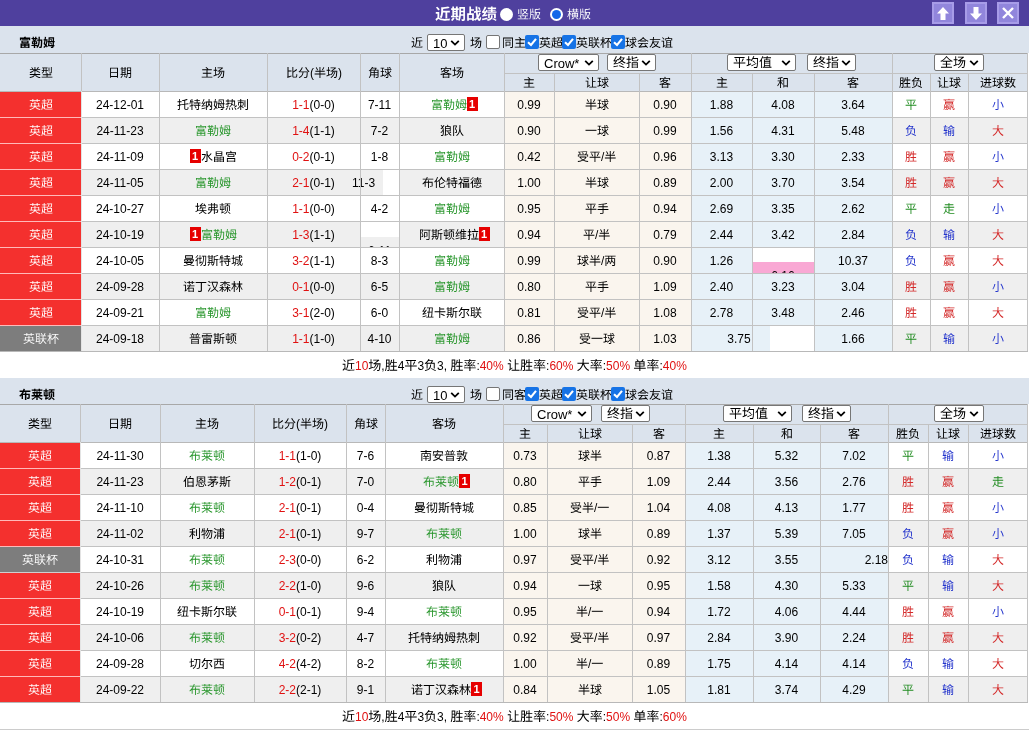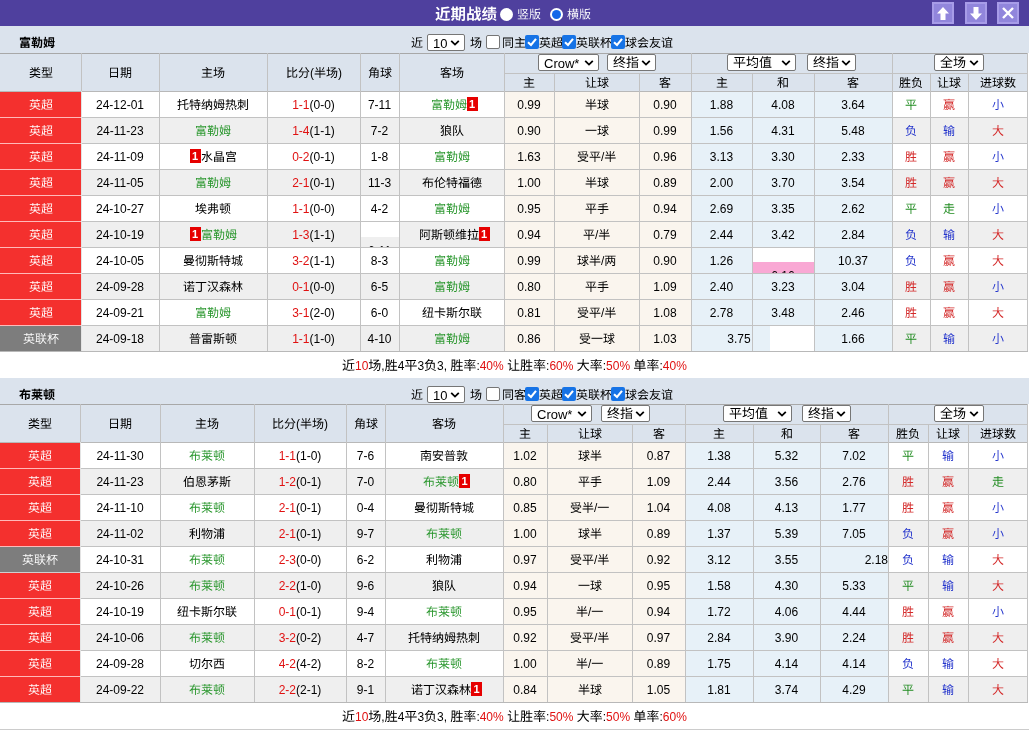--- a/index.html
+++ b/index.html
@@ -456,21 +456,21 @@
     <span class="k">1-8</span>
   </div>
 <div class="c" style="left:399px;top:143px;width:105px;height:26px;background:#ffffff;">
     <svg width="36" height="17" viewBox="0 0 36 17">
       <use href="#z5bcc" fill="#28962c" x="0" y="13"></use>
       <use href="#z52d2" fill="#28962c" x="12" y="13"></use>
       <use href="#z59c6" fill="#28962c" x="24" y="13"></use>
     </svg>
   </div>
 <div class="c" style="left:504px;top:143px;width:50px;height:26px;background:#faf5ee;">
-    <span class="k">1.63</span>
+    <span class="k">0.42</span>
   </div>
 <div class="c" style="left:554px;top:143px;width:85px;height:26px;background:#faf5ee;">
     <svg width="39.3" height="17" viewBox="0 0 39.3 17">
       <use href="#z53d7" fill="#000000" x="0" y="13"></use>
       <use href="#z5e73" fill="#000000" x="12" y="13"></use>
       <text x="24" y="13" font-size="12" fill="#000000">/</text>
       <use href="#z534a" fill="#000000" x="27.3" y="13"></use>
     </svg>
   </div>
 <div class="c" style="left:639px;top:143px;width:52px;height:26px;background:#faf5ee;">
@@ -512,21 +512,21 @@
 <div class="c" style="left:159px;top:169px;width:108px;height:26px;background:#efefef;">
     <svg width="36" height="17" viewBox="0 0 36 17">
       <use href="#z5bcc" fill="#28962c" x="0" y="13"></use>
       <use href="#z52d2" fill="#28962c" x="12" y="13"></use>
       <use href="#z59c6" fill="#28962c" x="24" y="13"></use>
     </svg>
   </div>
 <div class="c" style="left:267px;top:169px;width:93px;height:26px;background:#efefef;">
     <span class="k"><span style="color:#e01111">2-1</span>(0-1)</span>
   </div>
-<div class="c" style="left:360px;top:169px;width:39px;height:26px;background:#efefef;">
+<div class="c" style="left:344px;top:169px;width:39px;height:26px;background:#efefef;">
     <span class="k">11-3</span>
   </div>
 <div class="c" style="left:399px;top:169px;width:105px;height:26px;background:#efefef;">
     <svg width="60" height="17" viewBox="0 0 60 17">
       <use href="#z5e03" fill="#000000" x="0" y="13"></use>
       <use href="#z4f26" fill="#000000" x="12" y="13"></use>
       <use href="#z7279" fill="#000000" x="24" y="13"></use>
       <use href="#z798f" fill="#000000" x="36" y="13"></use>
       <use href="#z5fb7" fill="#000000" x="48" y="13"></use>
     </svg>
@@ -1252,21 +1252,21 @@
   </div>
 <div class="c" style="left:385px;top:442px;width:118px;height:26px;background:#ffffff;">
     <svg width="48" height="17" viewBox="0 0 48 17">
       <use href="#z5357" fill="#000000" x="0" y="13"></use>
       <use href="#z5b89" fill="#000000" x="12" y="13"></use>
       <use href="#z666e" fill="#000000" x="24" y="13"></use>
       <use href="#z6566" fill="#000000" x="36" y="13"></use>
     </svg>
   </div>
 <div class="c" style="left:503px;top:442px;width:44px;height:26px;background:#faf5ee;">
-    <span class="k">1.02</span>
+    <span class="k">0.73</span>
   </div>
 <div class="c" style="left:547px;top:442px;width:85px;height:26px;background:#faf5ee;">
     <svg width="24" height="17" viewBox="0 0 24 17">
       <use href="#z7403" fill="#000000" x="0" y="13"></use>
       <use href="#z534a" fill="#000000" x="12" y="13"></use>
     </svg>
   </div>
 <div class="c" style="left:632px;top:442px;width:53px;height:26px;background:#faf5ee;">
     <span class="k">0.87</span>
   </div>

